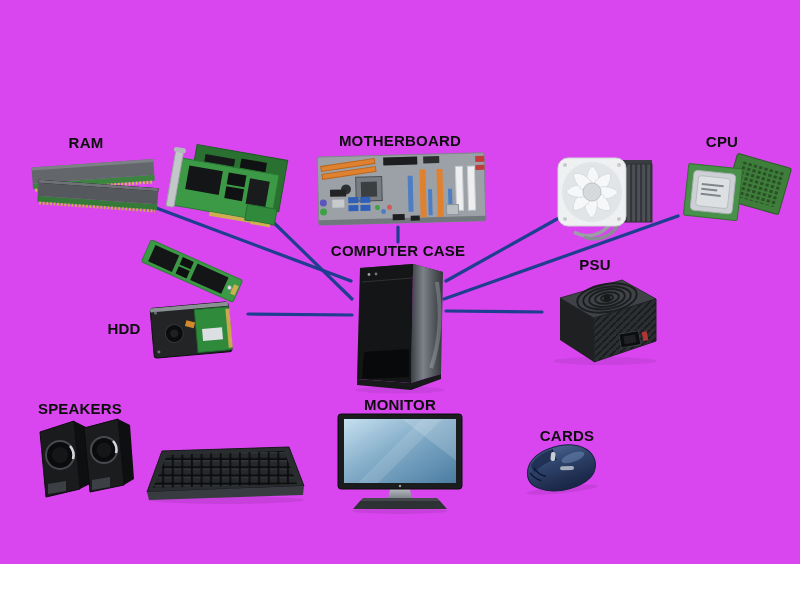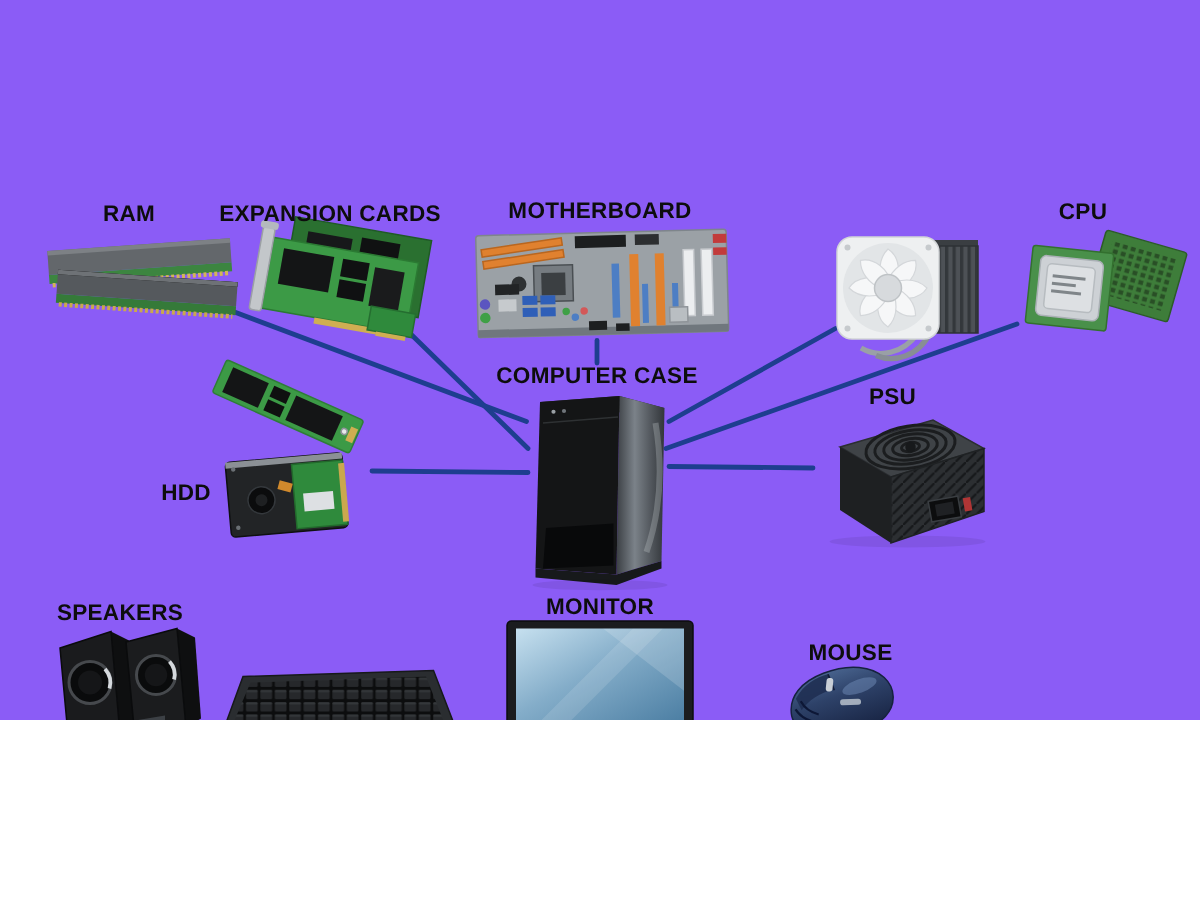--- a/index.html
+++ b/index.html
@@ -1,17 +1,17 @@
 <!DOCTYPE html>
 <html><head>
 <meta charset="utf-8">
 <style>
   html,body{margin:0;padding:0;background:#ffffff;}
   .stage{
-    position:relative;width:800px;height:480px;background:#8b5cf6;overflow:hidden;
+    position:relative;width:800px;height:564px;background:#d946ef;overflow:hidden;
     font-family:"Liberation Sans","DejaVu Sans",sans-serif;
   }
   .canvas{position:absolute;left:0;top:0;width:800px;height:600px;}
   .lbl{
     position:absolute;width:180px;text-align:center;
     font-size:15px;font-weight:bold;color:#0d0d0d;letter-spacing:.2px;
     white-space:nowrap;
   }
 </style>
 </head>
@@ -285,23 +285,22 @@
       <path d="M554,449 L557,460" stroke="#131d38" stroke-width="1.2"></path>
       <rect x="552" y="451.5" width="4.5" height="9" rx="2" fill="#c9cfd6" transform="rotate(12 554 456)"></rect>
       <rect x="560" y="467" width="14" height="4" rx="2" fill="#b9c2cc" opacity="0.85" transform="rotate(4 567 469)"></rect>
       <path d="M530,470 q3,6 10,9" stroke="#0d1736" stroke-width="1.5" fill="none"></path>
       <path d="M534,465 q3,7 11,10" stroke="#0d1736" stroke-width="1.5" fill="none"></path>
       <ellipse cx="574" cy="459" rx="12" ry="4.5" fill="#6f8cb8" opacity="0.5" transform="rotate(-14 574 459)"></ellipse>
     </g>
   </svg>
 
   <div class="lbl" style="left:-4px;top:134px">RAM</div>
-  <div class="lbl" style="left:130px;top:134px">EXPANSION CARDS</div>
   <div class="lbl" style="left:310px;top:132px">MOTHERBOARD</div>
   <div class="lbl" style="left:632px;top:133px">CPU</div>
   <div class="lbl" style="left:308px;top:242px">COMPUTER CASE</div>
   <div class="lbl" style="left:34px;top:320px">HDD</div>
   <div class="lbl" style="left:505px;top:256px">PSU</div>
   <div class="lbl" style="left:-10px;top:400px">SPEAKERS</div>
   <div class="lbl" style="left:310px;top:396px">MONITOR</div>
-  <div class="lbl" style="left:477px;top:427px">MOUSE</div>
+  <div class="lbl" style="left:477px;top:427px">CARDS</div>
 
 </div>
 
 </body></html>

